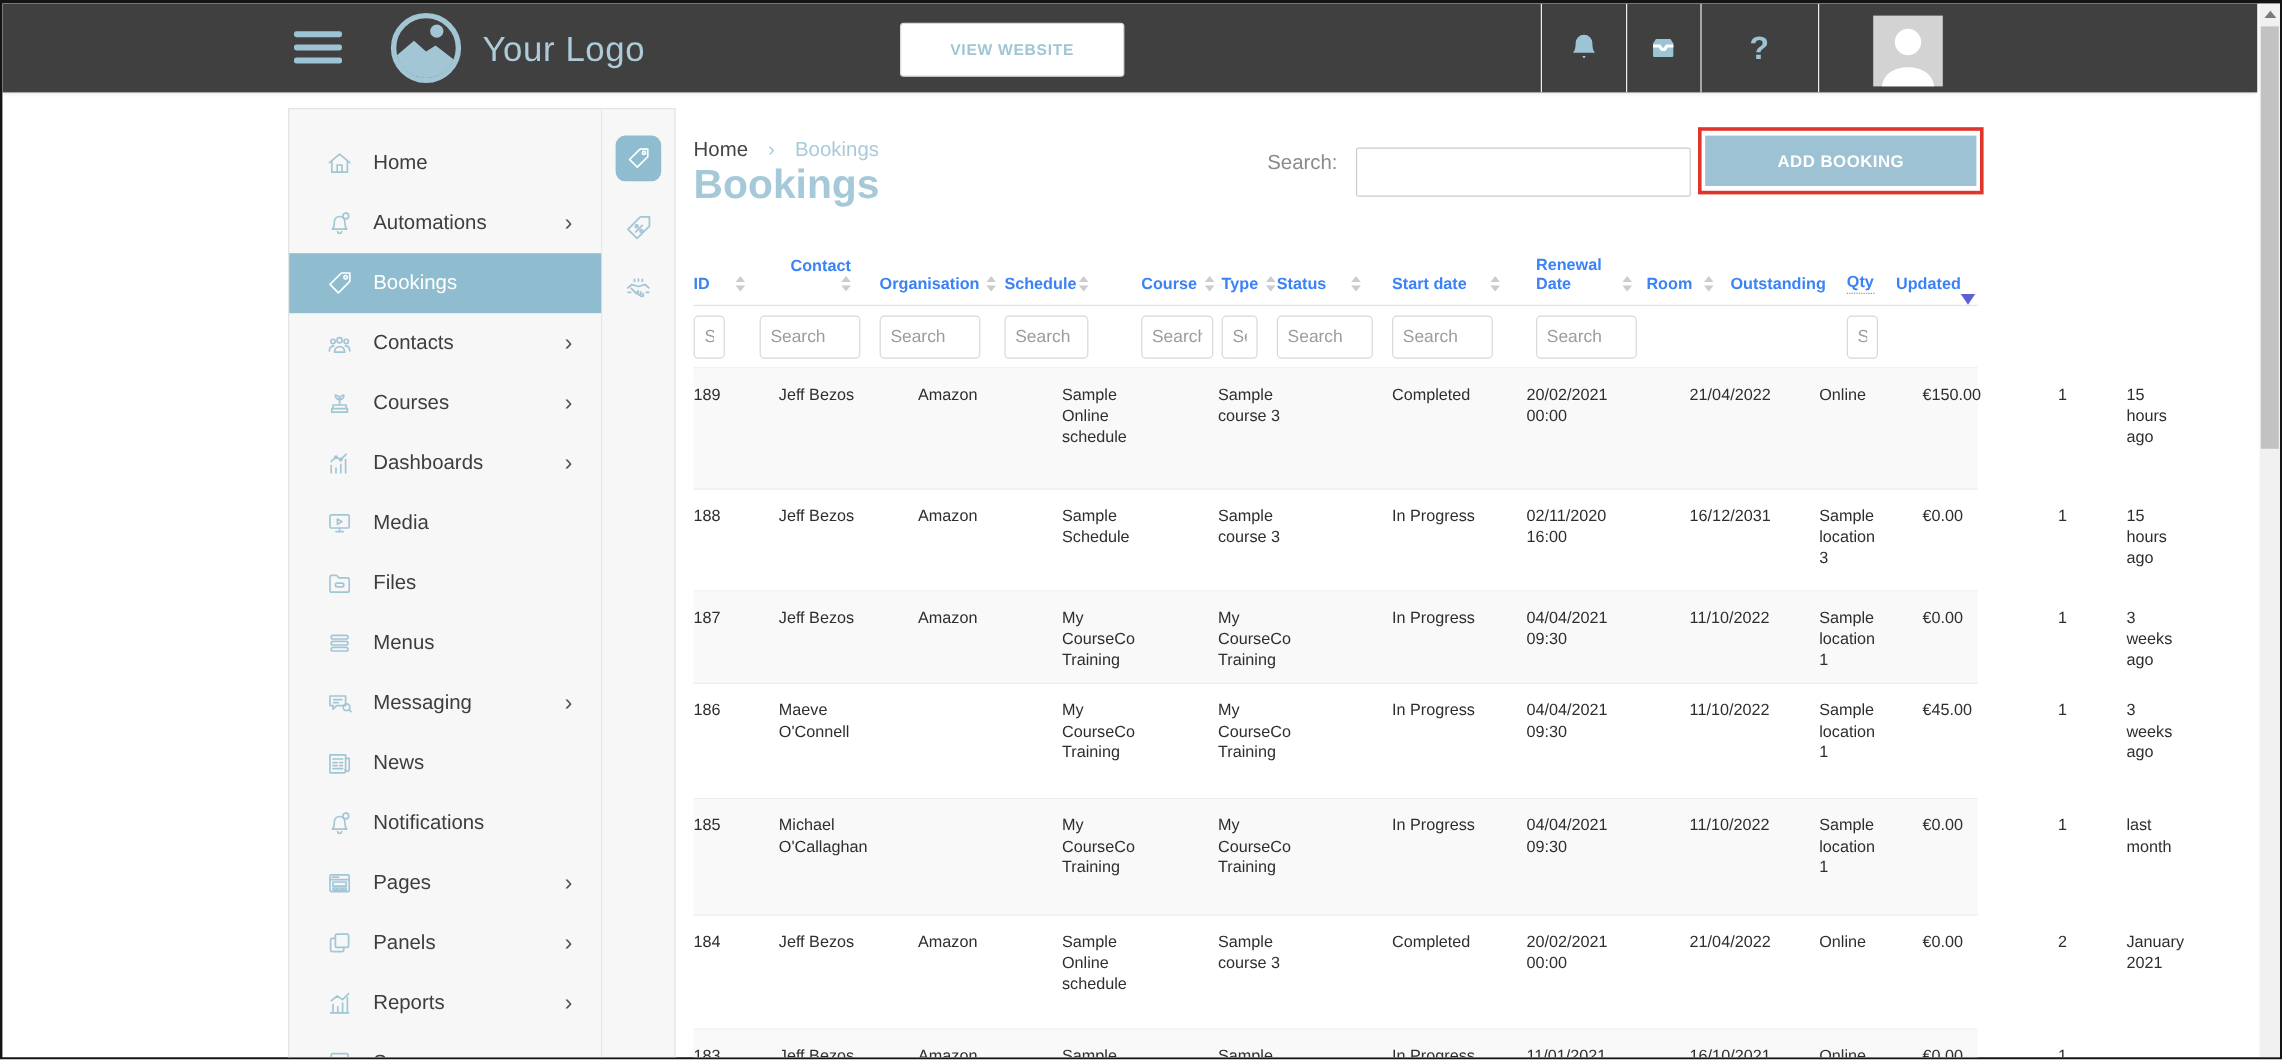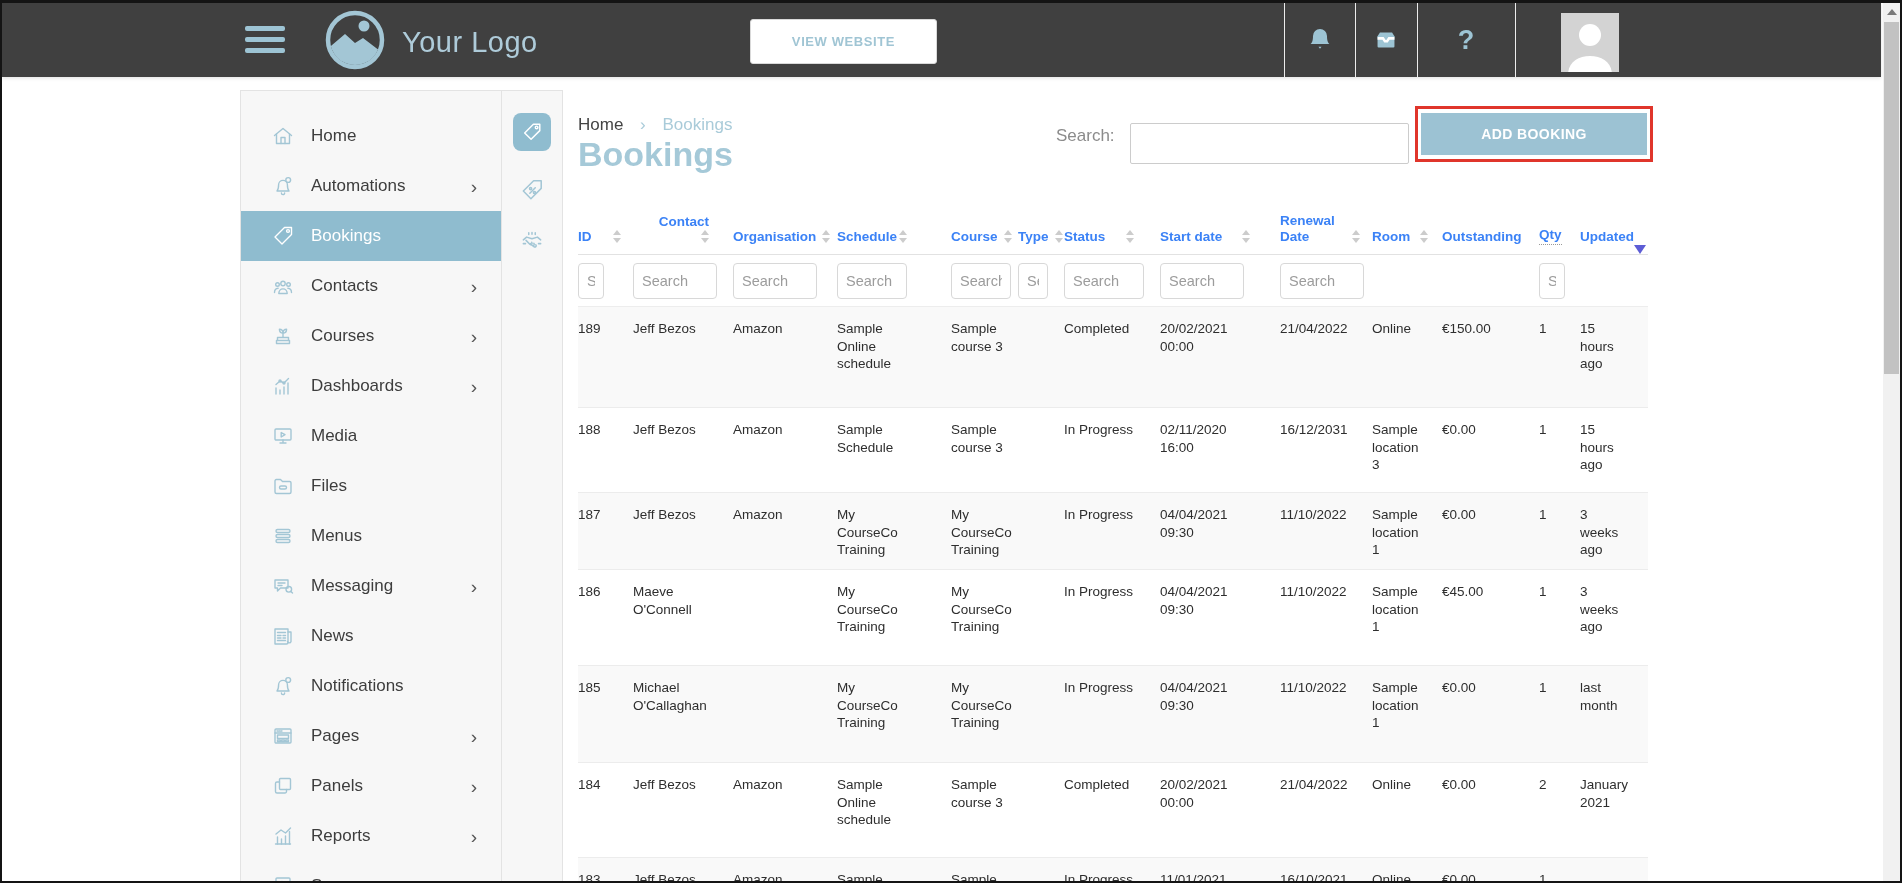--- a/index.html
+++ b/index.html
@@ -71,21 +71,21 @@
   .sort { display:flex; flex-direction:column; gap:3px; margin:0 0 2px 6px; flex:none; }
   .sort .up { width:0; height:0; border-left:4.5px solid transparent; border-right:4.5px solid transparent; border-bottom:5.5px solid #ccc; }
   .sort .dn { width:0; height:0; border-left:4.5px solid transparent; border-right:4.5px solid transparent; border-top:5.5px solid #ccc; }
   .qty-u { border-bottom:1px dotted #999; padding-bottom:1px; }
   .sort-desc { width:0; height:0; border-left:6px solid transparent; border-right:6px solid transparent;
                border-top:9px solid #5d5dd5; position:absolute; right:2px; top:16px; }
   .tfilter { height:52px; border-bottom:1px solid #ededed; align-items:center; }
   .tfilter input { height:36px; border:1px solid #d8d8d8; border-radius:4px; padding:0 8px;
                    font-size:14.5px; color:#555; font-family:inherit; }
   .tfilter input::placeholder { color:#9c9c9c; }
-  .trow { border-bottom:1px solid #ececec; }
+  .trow { border-bottom:1px solid #ececec;gap:16px; }
   .trow:nth-of-type(odd) { background:#f9f9f9; }
   .rows .trow:nth-of-type(1){ height:101px; }
   .rows .trow:nth-of-type(2){ height:85px; }
   .rows .trow:nth-of-type(3){ height:77px; }
   .rows .trow:nth-of-type(4){ height:96px; }
   .rows .trow:nth-of-type(5){ height:97px; }
   .rows .trow:nth-of-type(6){ height:95px; }
   .rows .trow:nth-of-type(7){ height:80px; }
   .td { padding-top:13px; font-size:13.5px; color:#2e2e2e; line-height:17.5px; }
 

